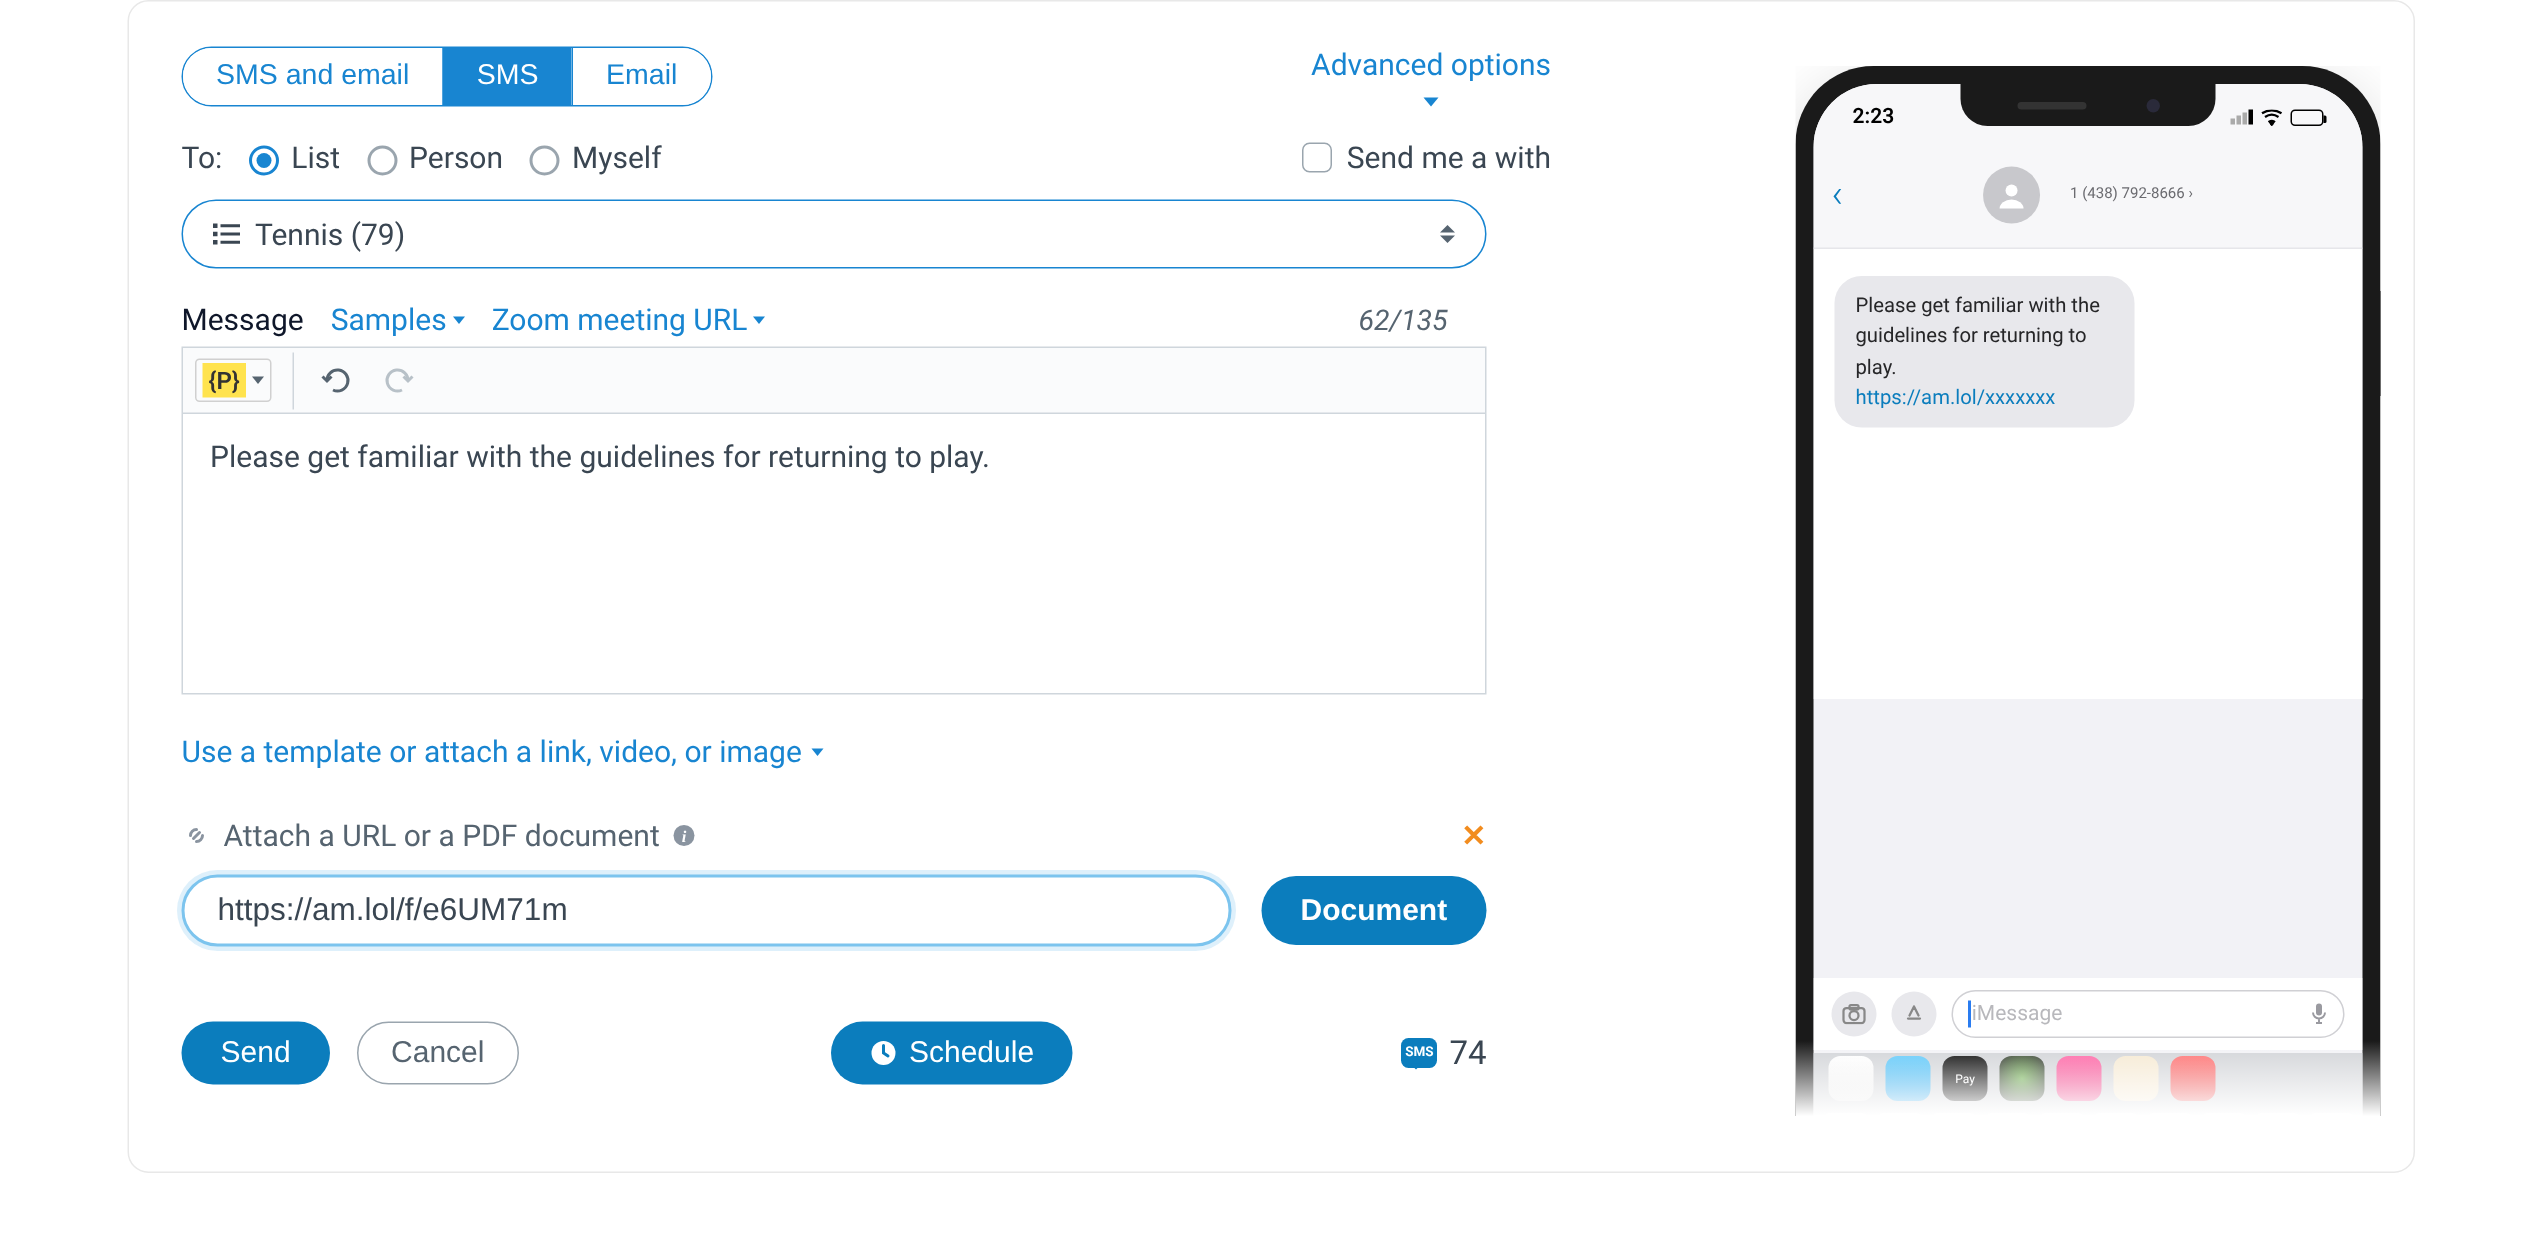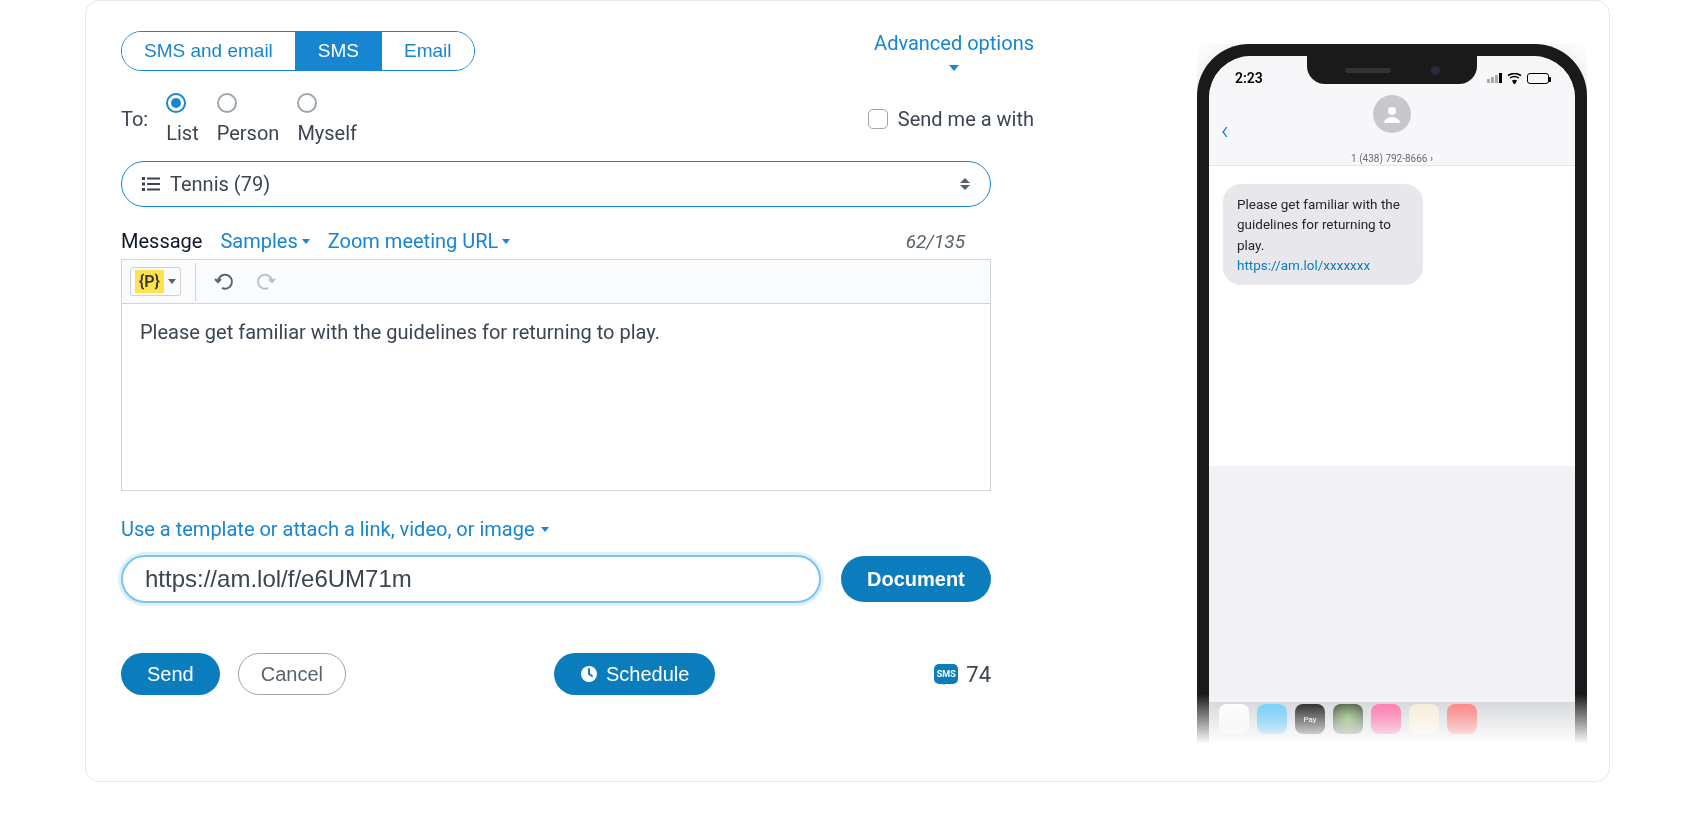--- a/index.html
+++ b/index.html
@@ -7,21 +7,21 @@
 .container { width: 1697px; height: 837px; position: relative; }
 .panel { position: absolute; left: 85px; top: 0; width: 1525px; height: 782px; border: 1px solid #e8e8e8; border-radius: 14px; padding: 30px 35px 20px; }
 .top-row { display: flex; justify-content: space-between; align-items: center; margin-bottom: 22px; }
 .seg-group { display: inline-flex; border: 1.5px solid #1885d1; border-radius: 22px; overflow: hidden; height: 40px; }
 .seg-btn { padding: 6px 22px; font-size: 19px; color: #1885d1; background: #fff; border: none; display: flex; align-items: center; cursor: pointer; }
 .seg-btn.active { background: #1885d1; color: #fff; }
 .seg-btn + .seg-btn { border-left: 1.5px solid #1885d1; }
 .adv-opts { color: #1885d1; font-size: 20px; display: flex; align-items: center; gap: 10px; cursor: pointer; margin-right: 540px; flex-direction: column; }
 .to-row { display: flex; justify-content: space-between; align-items: center; margin-bottom: 16px; }
 .to-left { display: flex; align-items: center; gap: 18px; font-size: 20px; color: #3a4652; }
-.radio-opt { display: flex; align-items: flex-start; gap: 8px; cursor: pointer; flex-direction: column; }
+.radio-opt { display: flex; align-items: flex-end; gap: 8px; cursor: pointer; }
 .radio-circle { width: 20px; height: 20px; border: 2px solid #1885d1; border-radius: 50%; display: flex; align-items: center; justify-content: center; }
 .radio-circle.unchecked { border-color: #9aa5ae; }
 .radio-dot { width: 10px; height: 10px; background: #1885d1; border-radius: 50%; }
 .copy-opt { display: flex; align-items: center; gap: 10px; font-size: 20px; color: #3a4652; margin-right: 540px; }
 .checkbox { width: 20px; height: 20px; border: 1.5px solid #9aa5ae; border-radius: 5px; }
 .list-select { width: 870px; height: 46px; border: 1.5px solid #1885d1; border-radius: 23px; display: flex; align-items: center; padding: 0 20px; font-size: 20px; color: #3a4652; justify-content: space-between; cursor: pointer; margin-bottom: 22px; }
 .list-left { display: flex; align-items: center; gap: 10px; }
 .msg-header { display: flex; justify-content: space-between; align-items: center; width: 844px; margin-bottom: 6px; }
 .msg-header-left { display: flex; align-items: center; gap: 18px; font-size: 20px; }
 .msg-lbl { color: #0f172a; }
@@ -33,21 +33,21 @@
 .p-wrap { display: flex; align-items: center; gap: 4px; padding: 2px 4px; border: 1px solid #d0d0d0; border-radius: 3px; cursor: pointer; }
 .toolbar-divider { width: 1px; height: 38px; background: #cfd6dc; margin: 0 0px; }
 .undo-ico, .redo-ico { font-size: 20px; color: #566470; cursor: pointer; padding: 4px; }
 .redo-ico { color: #b8c1c8; }
 .editor-body { padding: 16px 18px; min-height: 186px; font-size: 20px; color: #3a4652; background: #fff; }
 .template-link { color: #1885d1; font-size: 20px; display: flex; align-items: center; gap: 6px; cursor: pointer; margin-top: 26px; }
 .attach-row { display: flex; justify-content: space-between; align-items: center; width: 870px; margin-top: 32px; }
 .attach-left { display: flex; align-items: center; gap: 8px; font-size: 20px; color: #566470; }
 .close-x { color: #f28c1e; font-size: 20px; font-weight: bold; cursor: pointer; }
 .url-row { display: flex; align-items: center; gap: 20px; margin-top: 14px; }
-.url-input { width: 700px; height: 48px; border: 2px solid #7cc4ee; border-radius: 24px; padding: 0 22px; font-size: 24px; color: #3a4652; outline: none; box-shadow: 0 0 0 3px rgba(124,196,238,0.25); }
+.url-input { width: 700px; height: 48px; border: 2px solid #7cc4ee; border-radius: 24px; padding: 0 22px; font-size: 21px; color: #3a4652; outline: none; box-shadow: 0 0 0 3px rgba(124,196,238,0.25); }
 .doc-btn { height: 46px; padding: 0 26px; background: #0b7dbd; color: #fff; border: none; border-radius: 23px; font-size: 20px; cursor: pointer; font-weight: bold; }
 .bottom-row { display: flex; align-items: center; margin-top: 50px; gap: 18px; width: 870px; }
 .send-btn { height: 42px; padding: 0 26px; background: #0b7dbd; color: #fff; border: none; border-radius: 22px; font-size: 20px; cursor: pointer; }
 .cancel-btn { height: 42px; padding: 0 22px; background: #fff; color: #566470; border: 1.5px solid #9aa5ae; border-radius: 22px; font-size: 20px; cursor: pointer; }
 .schedule-btn { height: 42px; padding: 0 26px; background: #0b7dbd; color: #fff; border: none; border-radius: 22px; font-size: 20px; cursor: pointer; display: flex; align-items: center; gap: 8px; margin-left: 190px; }
 .sms-badge { display: flex; align-items: center; gap: 8px; font-size: 22px; color: #3a4652; margin-left: auto; }
 .sms-icon-badge { width: 24px; height: 20px; background: #0b7dbd; border-radius: 5px; position: relative; display: flex; align-items: center; justify-content: center; color: #fff; font-size: 9px; font-weight: bold; }
 .sms-icon-badge:after { content: ''; position: absolute; bottom: -5px; left: 6px; border: 4px solid transparent; border-top-color: #0b7dbd; }
 .caret-down { width: 0; height: 0; border-left: 5px solid transparent; border-right: 5px solid transparent; border-top: 6px solid currentColor; display: inline-block; }
 .caret-small { border-left-width: 4px; border-right-width: 4px; border-top-width: 5px; }
@@ -66,21 +66,21 @@
 .status-bar { height: 38px; display: flex; justify-content: space-between; align-items: center; padding: 6px 26px 0; font-size: 14px; font-weight: 600; color: #000; background: #f7f7f9; }
 .status-icons { display: flex; gap: 5px; align-items: center; font-size: 13px; }
 .sig-bars { display: inline-flex; align-items: flex-end; gap: 1px; }
 .sig-bars span { width: 3px; background: #aaa; }
 .sig-bars span:nth-child(1){height:4px} .sig-bars span:nth-child(2){height:6px} .sig-bars span:nth-child(3){height:8px} .sig-bars span:nth-child(4){height:10px;background:#000}
 .batt { width: 22px; height: 11px; border: 1px solid #000; border-radius: 3px; position: relative; }
 .batt:after { content: ''; position: absolute; right: -3px; top: 3px; width: 2px; height: 5px; background: #000; border-radius: 0 1px 1px 0; }
 .batt-fill { width: 16px; height: 7px; background: #000; margin: 1px; border-radius: 1px; }
 .msg-topbar { height: 72px; background: #f7f7f9; border-bottom: 1px solid #e6e6ea; display: flex; align-items: center; padding: 0 12px; position: relative; }
 .back-chev { color: #0b7dbd; font-size: 26px; font-weight: 300; }
-.contact { position: absolute; left: 50%; transform: translateX(-50%); display: flex; flex-direction: column; align-items: center; gap: 20px; }
+.contact { position: absolute; left: 50%; transform: translateX(-50%); display: flex; flex-direction: row; align-items: center; gap: 20px; }
 .avatar-circle { width: 38px; height: 38px; background: #c8c8cc; border-radius: 50%; display: flex; align-items: center; justify-content: center; color: #fff; }
 .phone-num { font-size: 10px; color: #6b6b70; }
 .msg-area { padding: 18px 14px; background: #fff; height: 300px; }
 .bubble { background: #e8e8ec; border-radius: 18px; padding: 10px 14px; width: 200px; font-size: 13.5px; line-height: 1.5; color: #262628; }
 .bubble-link { color: #0b7dbd; }
 .input-bar { position: absolute; bottom: 112px; left: 0; right: 0; padding: 8px 12px; display: flex; align-items: center; gap: 10px; background: #fff; }
 .inp-ico { width: 30px; height: 30px; background: #e8e8ec; border-radius: 50%; display: flex; align-items: center; justify-content: center; color: #888; font-size: 15px; }
 .msg-input-fake { flex: 1; height: 32px; border: 1px solid #d0d0d4; border-radius: 16px; display: flex; align-items: center; padding: 0 10px; justify-content: space-between; }
 .msg-input-fake .ph { color: #b8b8bc; font-size: 14px; }
 .msg-input-fake .cursor { width: 1.5px; height: 18px; background: #2a7cf0; }
@@ -189,20 +189,33 @@
         </span>
       </div>
       <div class="editor-body" contenteditable="true" style="">Please get familiar with the guidelines for returning to play.</div>
     </div>
 
     <div class="template-link">
       <span>Use a template or attach a link, video, or image</span>
       <span class="caret-down caret-small"></span>
     </div>
 
+    <div class="attach-row">
+      <div class="attach-left">
+        <svg width="20" height="20" viewBox="0 0 20 20">
+            <path d="M8 12 L12 8 M6 10 A4 4 0 0 1 10 6 M14 10 A4 4 0 0 1 10 14" fill="none" stroke="#8a94a0" stroke-width="2" stroke-linecap="round"></path>
+          </svg>
+        <span>Attach a URL or a PDF document</span>
+        <svg width="16" height="16" viewBox="0 0 16 16">
+            <circle cx="8" cy="8" r="7" fill="#8a94a0"></circle>
+            <text x="8" y="12" text-anchor="middle" fill="#fff" font-size="11" font-weight="bold" font-style="italic" font-family="Georgia">i</text>
+          </svg>
+      </div>
+      <span class="close-x">✕</span>
+    </div>
 
     <div class="url-row">
       <input class="url-input" value="https://am.lol/f/e6UM71m" style="">
       <button class="doc-btn">Document</button>
     </div>
 
     <div class="bottom-row">
       <button class="send-btn">Send</button>
       <button class="cancel-btn">Cancel</button>
       <button class="schedule-btn">
@@ -255,20 +268,46 @@
             </span>
             <span class="phone-num"><span>1 (438) 792-8666</span> ›</span>
           </div>
         </div>
         <div class="msg-area">
           <div class="bubble">
             <span>Please get familiar with the guidelines for returning to play.</span>
             <span class="bubble-link" style="display:block">https://am.lol/xxxxxxx</span>
           </div>
         </div>
+        <div class="input-bar">
+          <span class="inp-ico">
+              <svg width="16" height="14" viewBox="0 0 16 14">
+                <rect x="1" y="3" width="14" height="10" rx="2" fill="none" stroke="#888" stroke-width="1.5"></rect>
+                <circle cx="8" cy="8" r="3" fill="none" stroke="#888" stroke-width="1.5"></circle>
+                <rect x="5" y="1" width="6" height="3" rx="1" fill="none" stroke="#888" stroke-width="1.5"></rect>
+              </svg>
+            </span>
+          <span class="inp-ico">
+              <svg width="14" height="14" viewBox="0 0 14 14">
+                <path d="M7 2 L4 8 M7 2 L10 8 M3 10 L11 10" stroke="#888" stroke-width="1.5" fill="none" stroke-linecap="round"></path>
+              </svg>
+            </span>
+          <div class="msg-input-fake">
+            <span style="display:flex;gap:1px;align-items:center">
+                <span class="cursor"></span>
+                <span class="ph">iMessage</span>
+              </span>
+            <span class="mic-ico">
+                <svg width="12" height="16" viewBox="0 0 12 16">
+                  <rect x="4" y="1" width="4" height="8" rx="2" fill="#9a9aa0"></rect>
+                  <path d="M2 7 A4 4 0 0 0 10 7 M6 11 V14 M4 14 H8" stroke="#9a9aa0" stroke-width="1.3" fill="none"></path>
+                </svg>
+              </span>
+          </div>
+        </div>
         <div class="app-row">
           <span class="app-dot" style="background:linear-gradient(#fefefe,#e8e8e8)"></span>
           <span class="app-dot" style="background:linear-gradient(#5ac8fa,#1fa0e8)"></span>
           <span class="app-dot" style="background:#000;color:#fff;font-size:8px;display:flex;align-items:center;justify-content:center">Pay</span>
           <span class="app-dot" style="background:radial-gradient(circle,#6a4,#222)"></span>
           <span class="app-dot" style="background:linear-gradient(#ff5fa2,#e8307a)"></span>
           <span class="app-dot" style="background:#f5e8d0"></span>
           <span class="app-dot" style="background:linear-gradient(#ff6b6b,#e84a4a)"></span>
         </div>
         <div class="kb">

